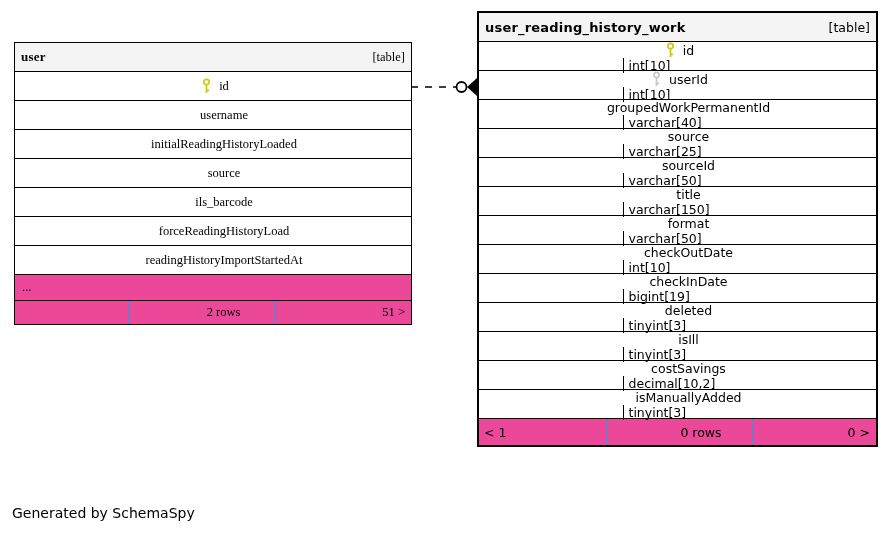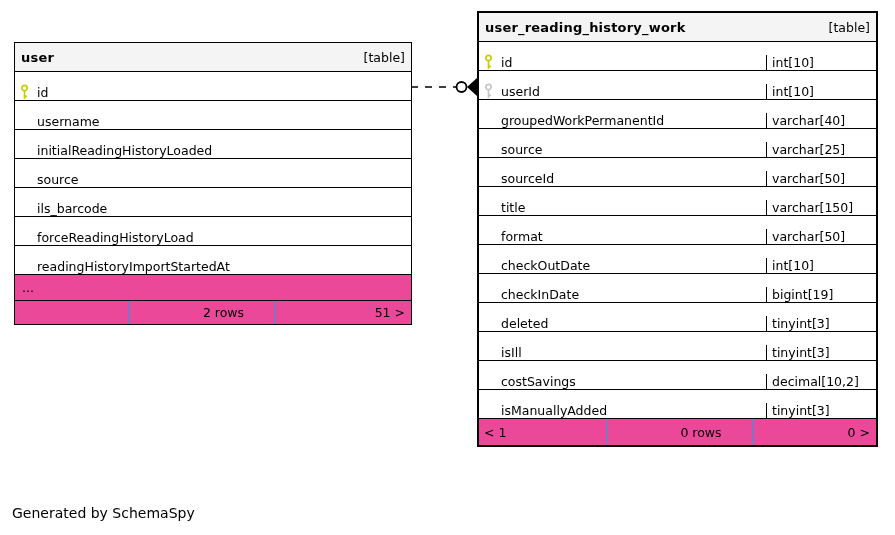--- a/index.html
+++ b/index.html
@@ -1,29 +1,29 @@
 <!DOCTYPE html>
 <html><head>
 <meta charset="utf-8">
 <style>
   html,body{margin:0;padding:0;background:#ffffff;}
   body{width:895px;height:535px;font-family:"DejaVu Sans","Liberation Sans",sans-serif;color:#000;}
   .canvas{position:relative;width:895px;height:535px;background:#fff;overflow:hidden;}
 
   .tbl{position:absolute;background:#ec4899;box-sizing:border-box;}
-  .tbl-user{left:14px;top:42px;width:398px;border:1px solid #000;}
+  .tbl-user{left:14px;top:42px;width:398px;border:1px solid #000;font-family:Liberation Serif, serif;}
   .tbl-urhw{left:477px;top:11px;width:401px;border:2px solid #000;}
 
   .hdr{display:flex;justify-content:space-between;align-items:center;
        background:#f4f4f4;border-bottom:1px solid #000;padding:0 6px;height:28px;}
   .tname{font-weight:bold;font-size:13px;letter-spacing:.2px;}
   .tbadge{font-size:12.5px;}
 
-  .row{display:flex;align-items:flex-end;height:28px;border-bottom:1px solid #000;
-       font-size:12.5px;background:#fff;}
+  .row{display:flex;align-items:center;height:28px;border-bottom:1px solid #000;
+       font-size:12.5px;background:#fff;flex-direction:column;}
   .namecell{flex:1;display:flex;align-items:center;min-width:0;}
   .keyslot{width:17px;margin-left:5px;flex:none;display:inline-flex;
            align-items:center;justify-content:flex-start;}
   .cname{white-space:nowrap;}
   .typecell{width:110px;flex:none;border-left:1px solid #000;display:flex;
             align-items:center;padding-left:5px;box-sizing:border-box;}
   .kp{color:#c9cc00;}
   .kf{color:#c6c6c6;}
 
   .row-ellipsis{display:flex;align-items:center;height:25px;border-bottom:1px solid #000;

